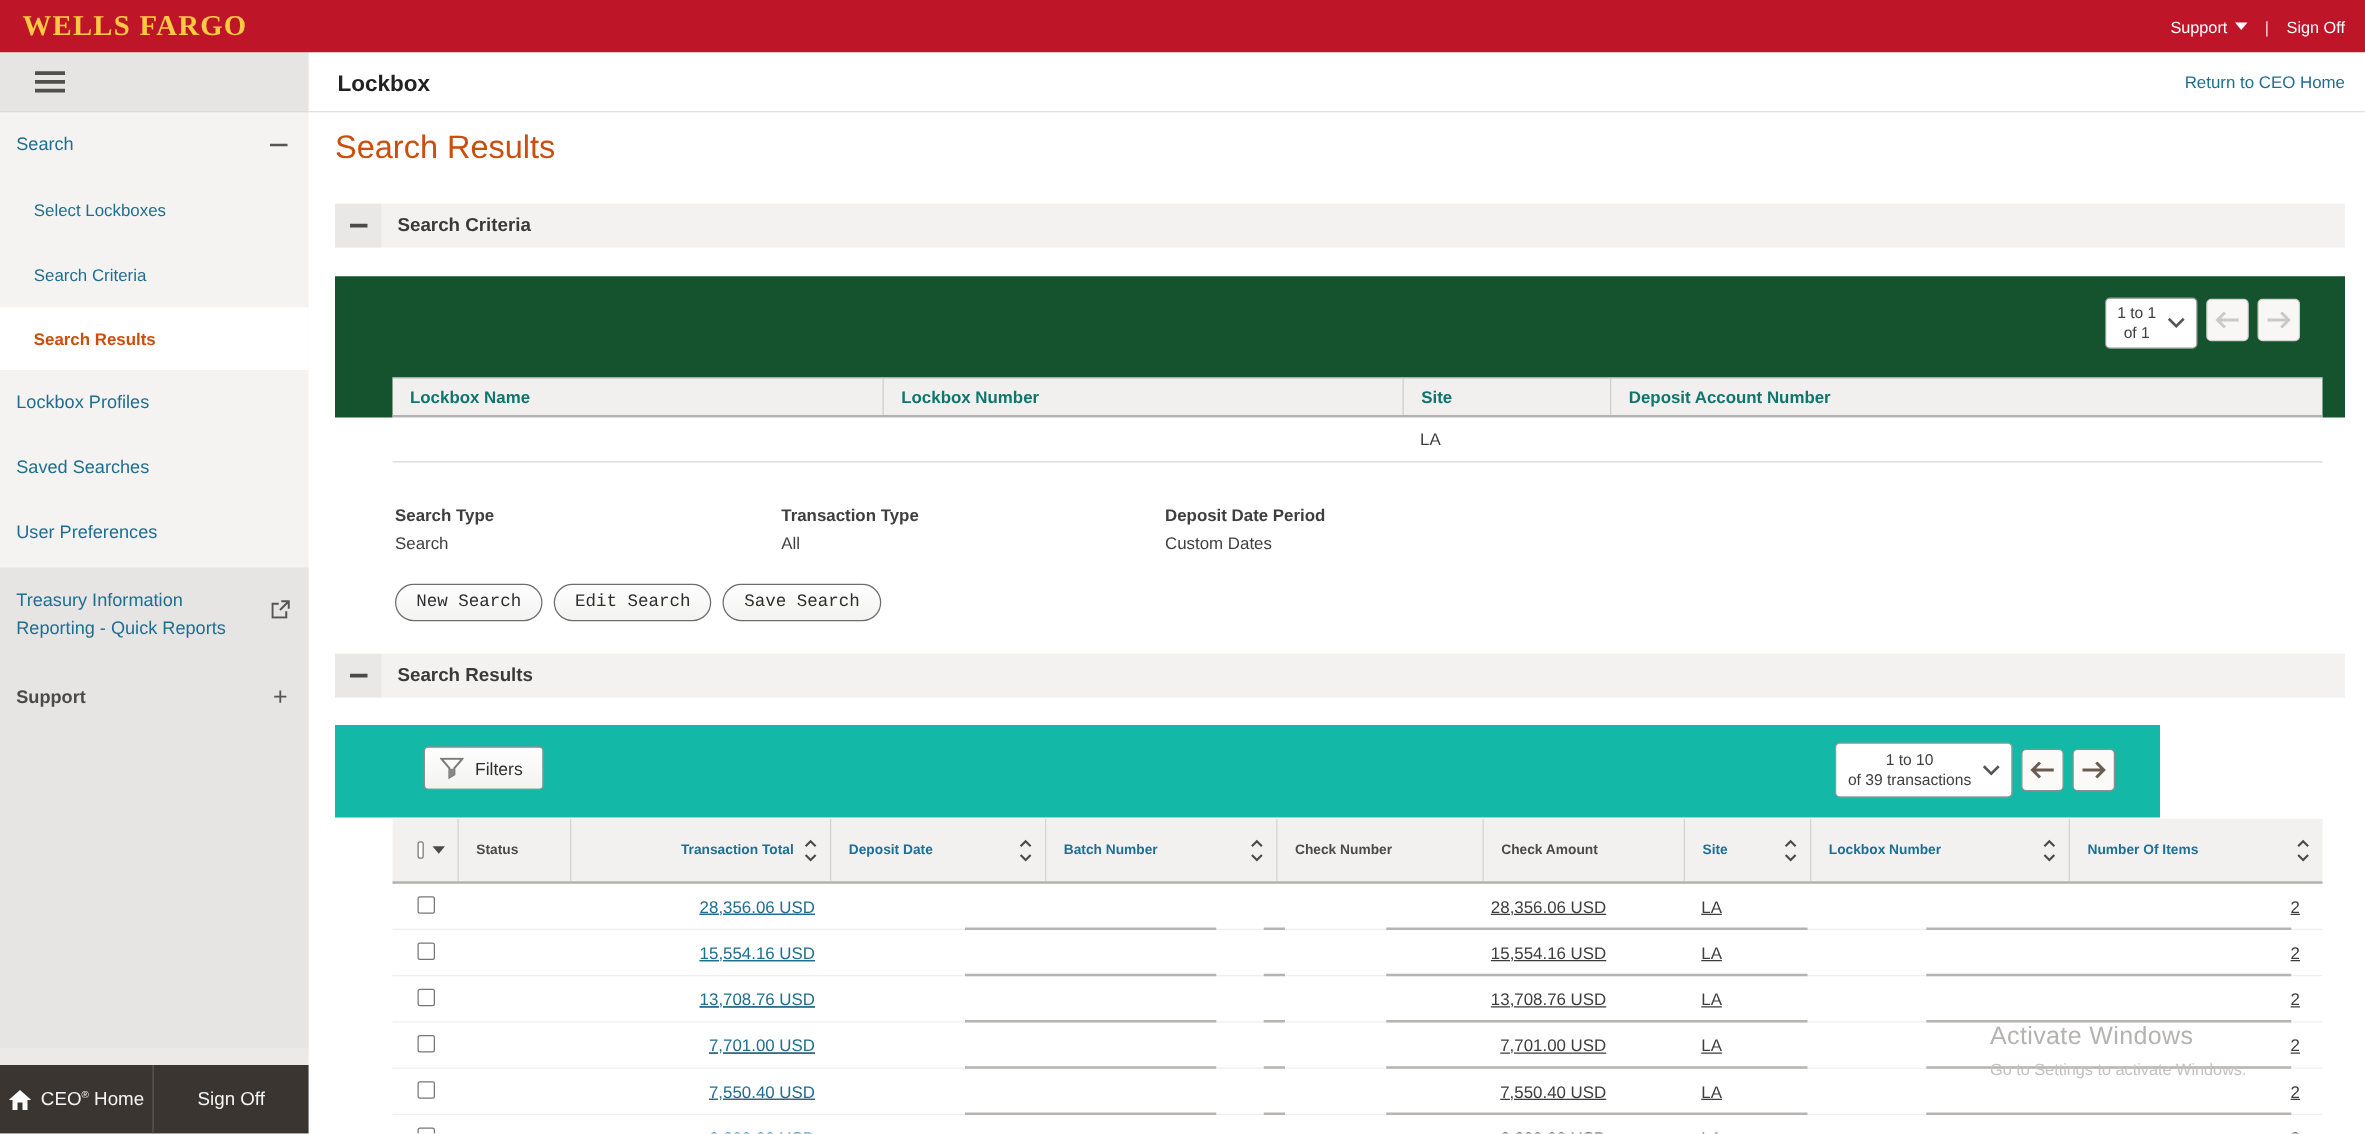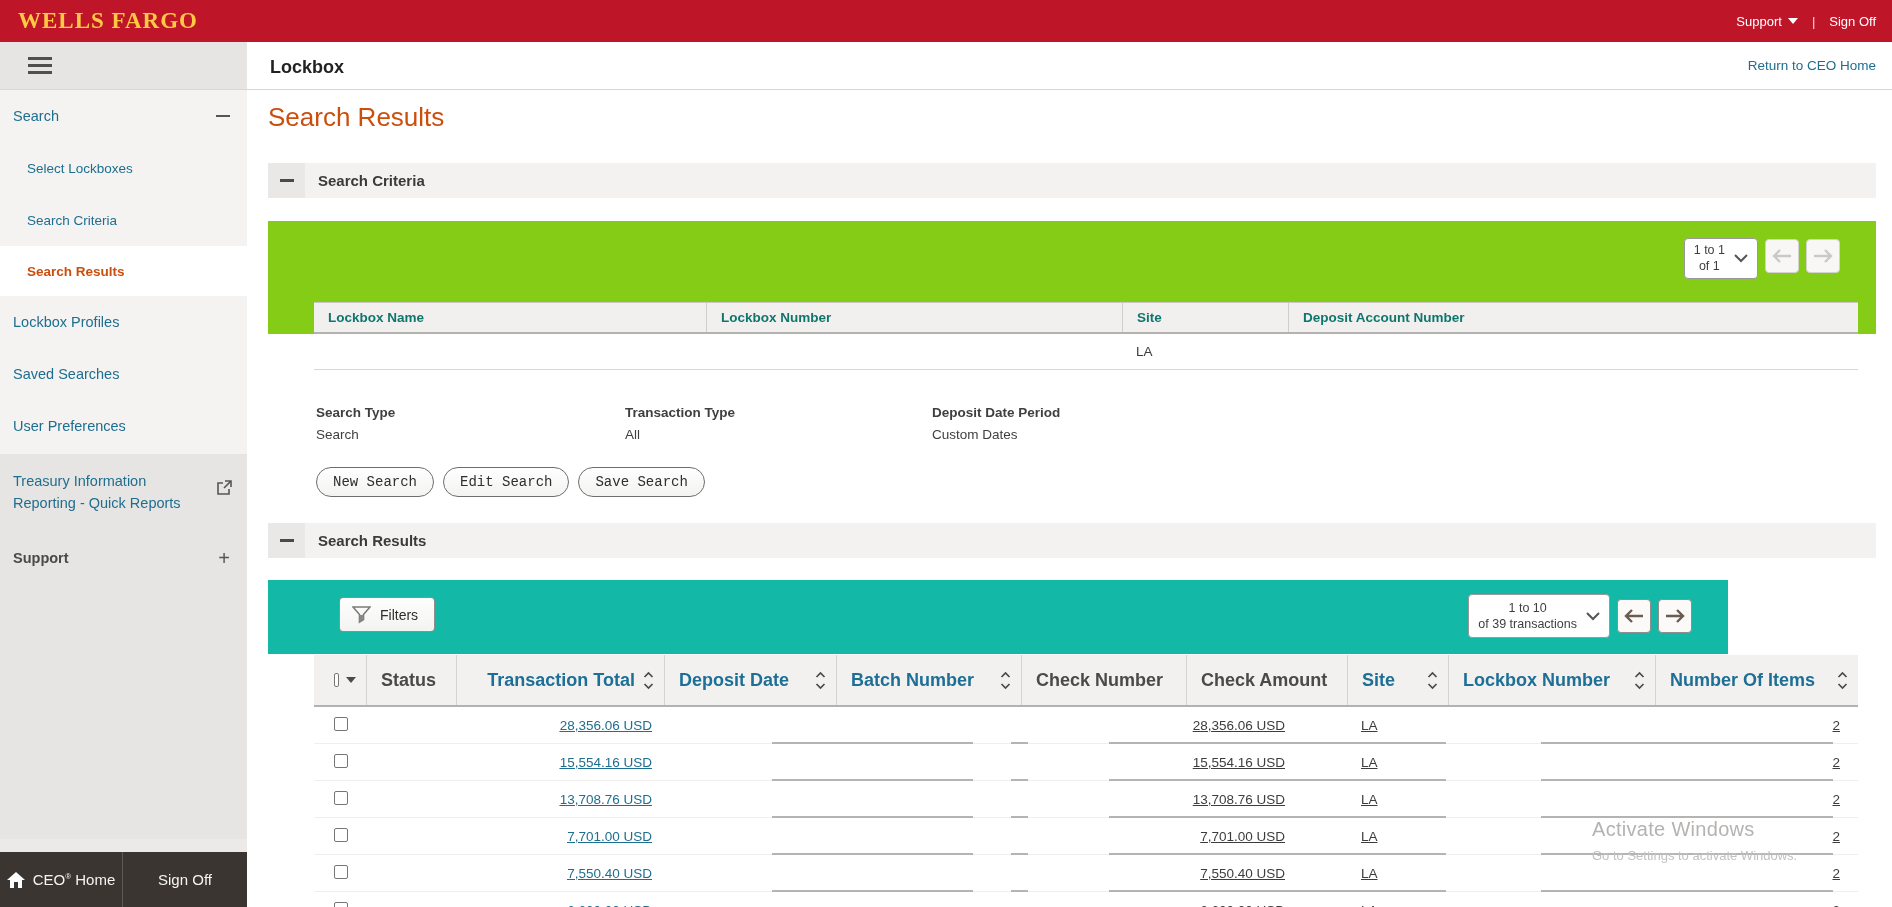--- a/index.html
+++ b/index.html
@@ -44,21 +44,21 @@
   
   .main { position:absolute; left:247px; top:90px; width:1645px; height:817px; background:#fff; overflow:hidden; }
   .page-title { position:absolute; left:21px; top:12px; font-size:26px; font-weight:500; color:var(--orange); }
 
   .sec-strip { position:absolute; left:21px; width:1608px; height:35px; background:#f3f2f0; display:flex; align-items:center; }
   .sec-strip.criteria { top:73px; } .sec-strip.results { top:433px; }
   .collapse-box { width:37px; height:35px; background:#e9e8e6; display:flex; align-items:center; justify-content:center; cursor:pointer; border:none; }
   .collapse-box .bar { width:14px; height:3px; background:#4a4a4a; }
   .sec-title { margin-left:13px; font-size:15px; font-weight:700; color:#3a3a3a; }
 
-  .crit-panel { position:absolute; left:21px; top:131px; width:1608px; height:113px; background:#84cc16; }
+  .crit-panel { position:absolute; left:21px; top:131px; width:1608px; height:113px; background:#14532d; }
   .res-panel  { position:absolute; left:21px; top:490px; width:1460px; height:74px; background:#14b8a6; }
 
   
   .pager { position:absolute; right:36px; display:flex; gap:7px; }
   .pager.crit { top:17px; } .pager.res { top:14px; }
   .pager-select { background:#fff; border:1px solid #9a9998; border-radius:4px; display:flex; align-items:center; padding:3px 9px; gap:9px; cursor:pointer; }
   .pager-text { font-size:12.5px; color:#3f3f3f; text-align:center; line-height:1.3; }
   .pager-arrow { width:34px; height:34px; border-radius:4px; display:flex; align-items:center; justify-content:center; background:#fbfaf9; border:1px solid #8f8e8c; cursor:pointer; }
   .pager.crit .pager-arrow { margin-top:1px; }
   .pager-arrow.disabled { border-color:#d4d2d0; background:#f8f7f6; cursor:default; }
@@ -76,21 +76,21 @@
   .cf-label { font-size:13.5px; font-weight:700; color:#3f3f3f; }
   .cf-value { font-size:13.5px; color:#3f3f3f; margin-top:7px; min-height:16px; }
 
   .crit-buttons { position:absolute; left:69px; top:377px; display:flex; gap:9px; }
   .btn { height:30px; padding:0 16px; background:linear-gradient(#fefefe,#f3f3f2); border:1px solid #6e6e6e; border-radius:15px; font-size:14px; color:#2e2e2e; font-family:Liberation Mono, monospace; cursor:pointer; }
 
   .filters-btn { position:absolute; left:71px; top:17px; height:35px; padding:0 16px 0 12px; background:linear-gradient(#fefefe,#f3f3f2); border:1px solid #8f8e8c; border-radius:4px; display:flex; align-items:center; gap:9px; font-size:14px; color:#2e2e2e; cursor:pointer; }
 
   
   .res-header { position:absolute; left:67px; top:565px; width:1544px; height:52px; background:#f2f1ef; border-bottom:2px solid #b3b2b0; display:grid; grid-template-columns:52px 90px 208px 172px 185px 165px 161px 101px 207px 203px; }
-  .rc { display:flex; align-items:center; padding-left:14px; padding-right:10px; border-left:1px solid #d4d3d1; font-size:18px; font-weight:700; color:#4a4a4a; }
+  .rc { display:flex; align-items:center; padding-left:14px; padding-right:10px; border-left:1px solid #d4d3d1; font-size:11px; font-weight:700; color:#4a4a4a; }
   .rc:first-child { border-left:none; padding-left:20px; }
   .rc.sortable .rc-label { color:#1D6F96; }
   .rc .sort { margin-left:auto; display:flex; cursor:pointer; }
   .rc.right-label { justify-content:flex-end; }
   .rc.right-label .sort { margin-left:8px; }
   .checkbox { width:14px; height:14px; border:1px solid #767676; background:#fff; border-radius:2px; display:inline-block; cursor:pointer; }
   .sel-caret { width:0; height:0; border-left:5px solid transparent; border-right:5px solid transparent; border-top:6px solid #4a4a4a; margin-left:7px; cursor:pointer; }
 
   .res-rows { position:absolute; left:67px; top:617px; width:1544px; }
   .rrow { position:relative; height:37px; display:grid; grid-template-columns:52px 90px 208px 172px 185px 165px 161px 101px 207px 203px; border-bottom:1px solid #f0efed; align-items:center; }

